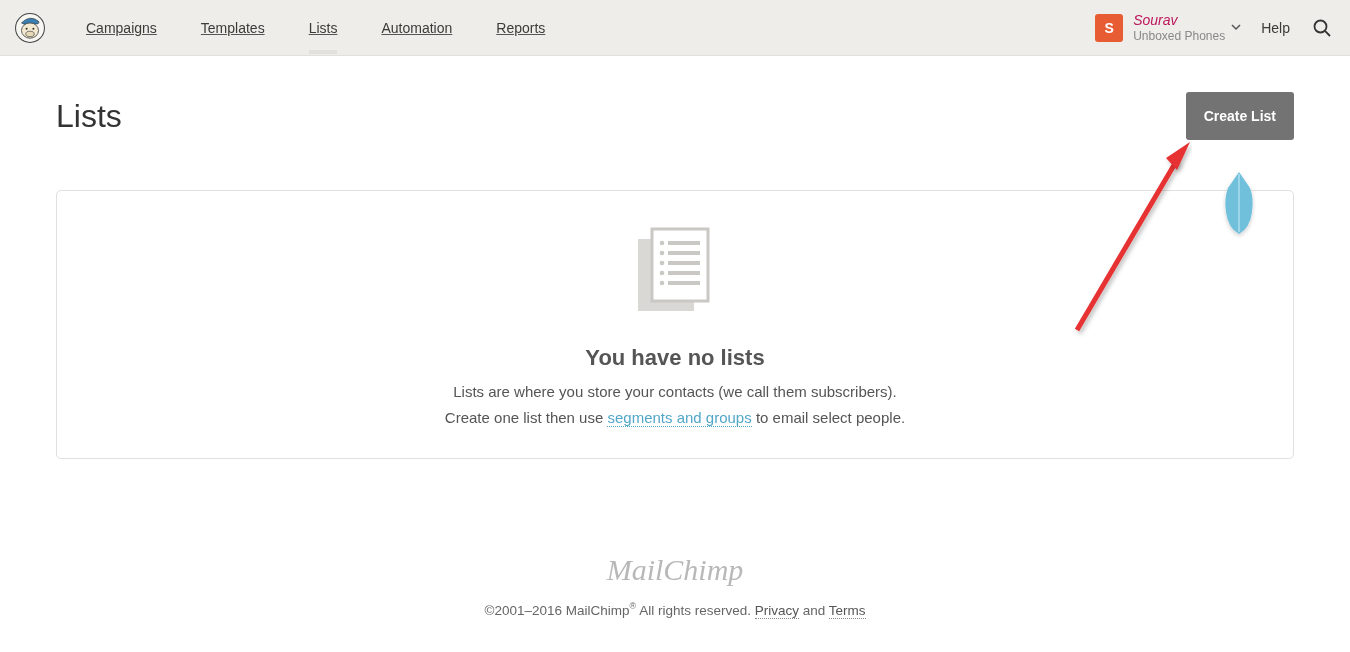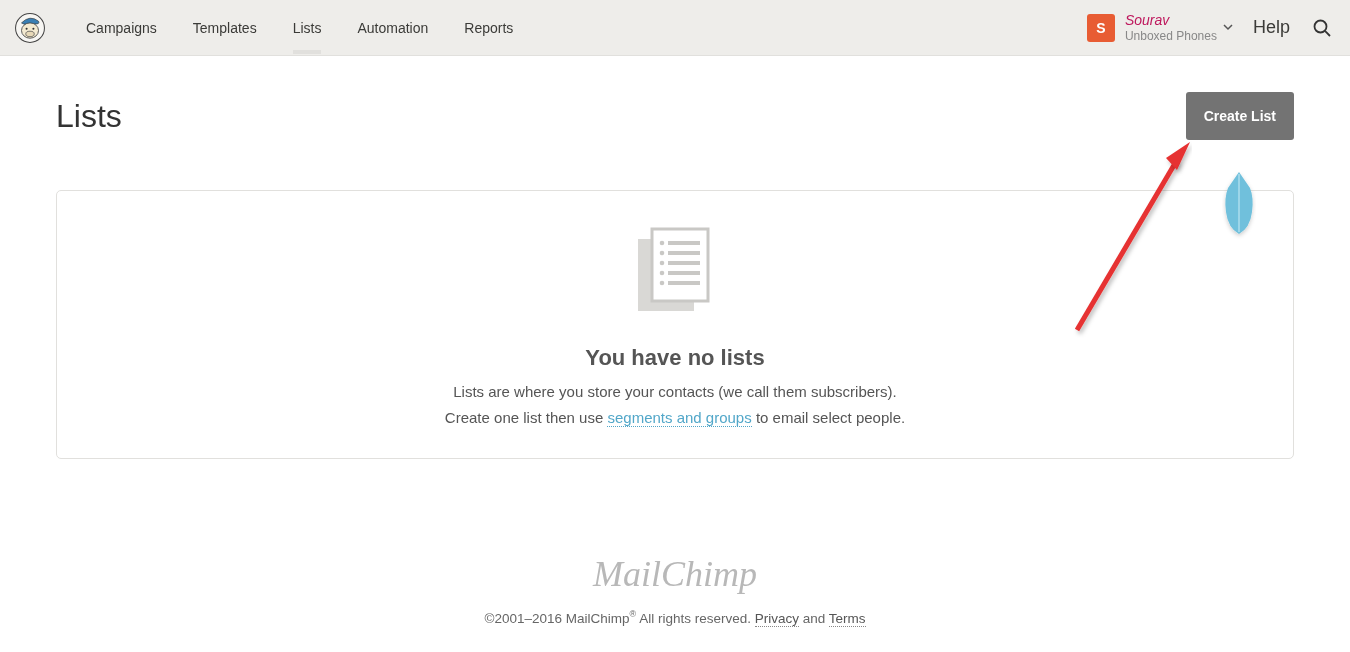--- a/index.html
+++ b/index.html
@@ -1,40 +1,40 @@
 <!DOCTYPE html>
 <html><head>
   <meta charset="utf-8">
   <style>
     *{margin:0;padding:0;box-sizing:border-box;}
     body{font-family:"Helvetica Neue",Helvetica,Arial,sans-serif;background:#fff;color:#555;width:1350px;}
     .topbar{height:56px;background:#eeedea;display:flex;align-items:center;padding:0 18px 0 10px;border-bottom:1px solid #e1e0dd;}
     .logo{width:40px;height:40px;display:flex;align-items:center;justify-content:center;margin-right:18px;}
-    .nav{display:flex;gap:0;}
+    .nav{display:flex;gap:8px;text-decoration:underline;}
     .nav a{color:#3b3b38;text-decoration:none;font-size:14px;font-weight:500;padding:19px 18px 18px;position:relative;cursor:pointer;}
     .nav a.active::after{content:'';position:absolute;bottom:0px;left:18px;right:18px;height:4px;background:#e1e0dd;}
     .spacer{flex:1;}
     .avatar{width:28px;height:28px;background:#e85c33;color:#fff;border-radius:3px;display:flex;align-items:center;justify-content:center;font-weight:600;font-size:14px;margin-right:10px;}
     .user{display:flex;flex-direction:column;line-height:1.2;margin-right:6px;}
     .user .name{font-size:14px;color:#be185d;font-weight:500;font-style:italic;}
     .user .org{font-size:12px;color:#888;}
     .caret-d{font-size:11px;color:#666;margin-right:20px;cursor:pointer;}
-    .help{font-size:18px;color:#3b3b38;margin-right:22px;cursor:pointer;font-weight:500;}
+    .help{font-size:14px;color:#3b3b38;margin-right:22px;cursor:pointer;font-weight:500;}
     .search-ic{width:20px;height:20px;cursor:pointer;}
     .page{padding:0 56px;}
     .page-head{display:flex;align-items:center;justify-content:space-between;padding:36px 0 20px;}
     .page-title{font-size:32px;font-weight:400;color:#333;}
     .create-btn{background:#737373;color:#fff;border:none;border-radius:3px;padding:16px 18px;font-size:14px;font-weight:600;cursor:pointer;}
     .empty-card{border:1px solid #e1e0dd;border-radius:5px;margin-top:30px;padding:34px 20px 28px;text-align:center;}
     .empty-ic{margin:0 auto 26px;width:86px;height:94px;}
     .empty-title{font-size:22px;color:#555;margin-bottom:8px;}
     .empty-p{font-size:15px;color:#555;line-height:1.7;}
     .empty-p a{color:#52a7c9;text-decoration:none;border-bottom:1px dotted #52a7c9;text-align:right;}
     .footer{text-align:center;margin-top:94px;padding-bottom:30px;}
-    .foot-logo{font-family:cursive;font-style:italic;color:#b8b8b8;font-size:36px;margin-bottom:14px;}
+    .foot-logo{font-family:cursive;font-style:italic;color:#b8b8b8;font-size:30px;margin-bottom:14px;}
     .foot-text{font-size:13.5px;color:#666;}
     .foot-text sup{font-size:9px;}
     .foot-text a{color:#555;text-decoration:none;border-bottom:1px dotted #888;}
     .annot-droplet{position:absolute;top:168px;right:92px;width:38px;height:72px;pointer-events:none;}
     .annot-arrow{position:absolute;top:140px;right:158px;width:130px;height:200px;pointer-events:none;}
   </style>
 </head>
 <body>
 
 <div class="topbar">

